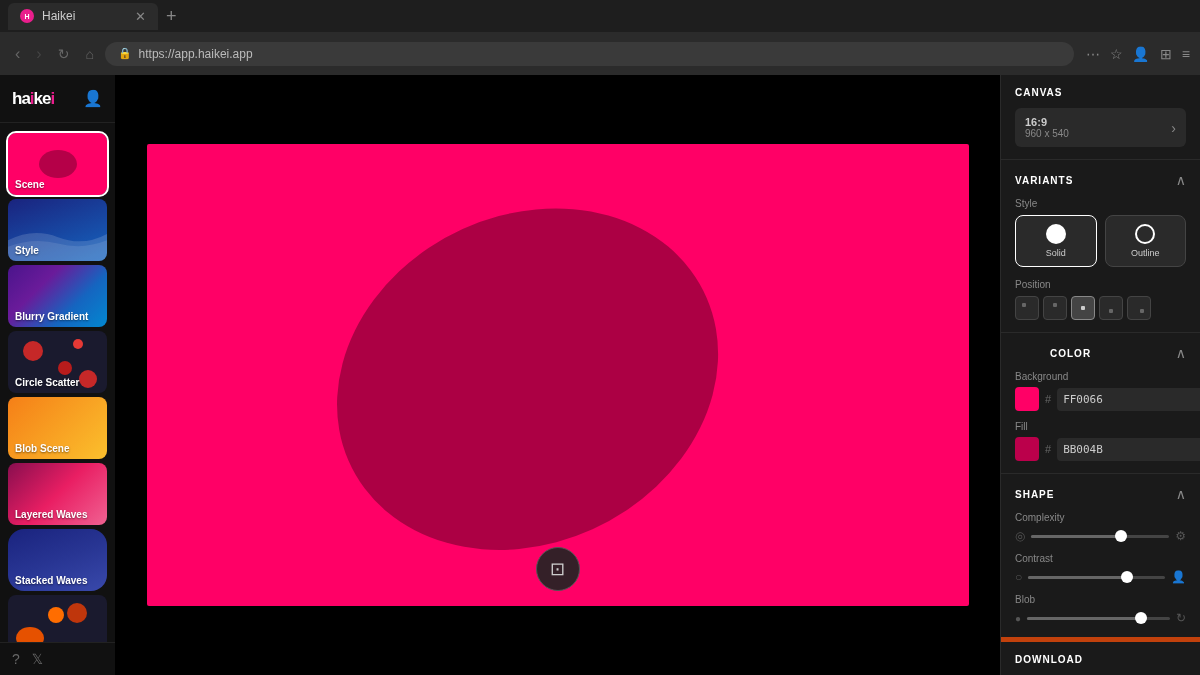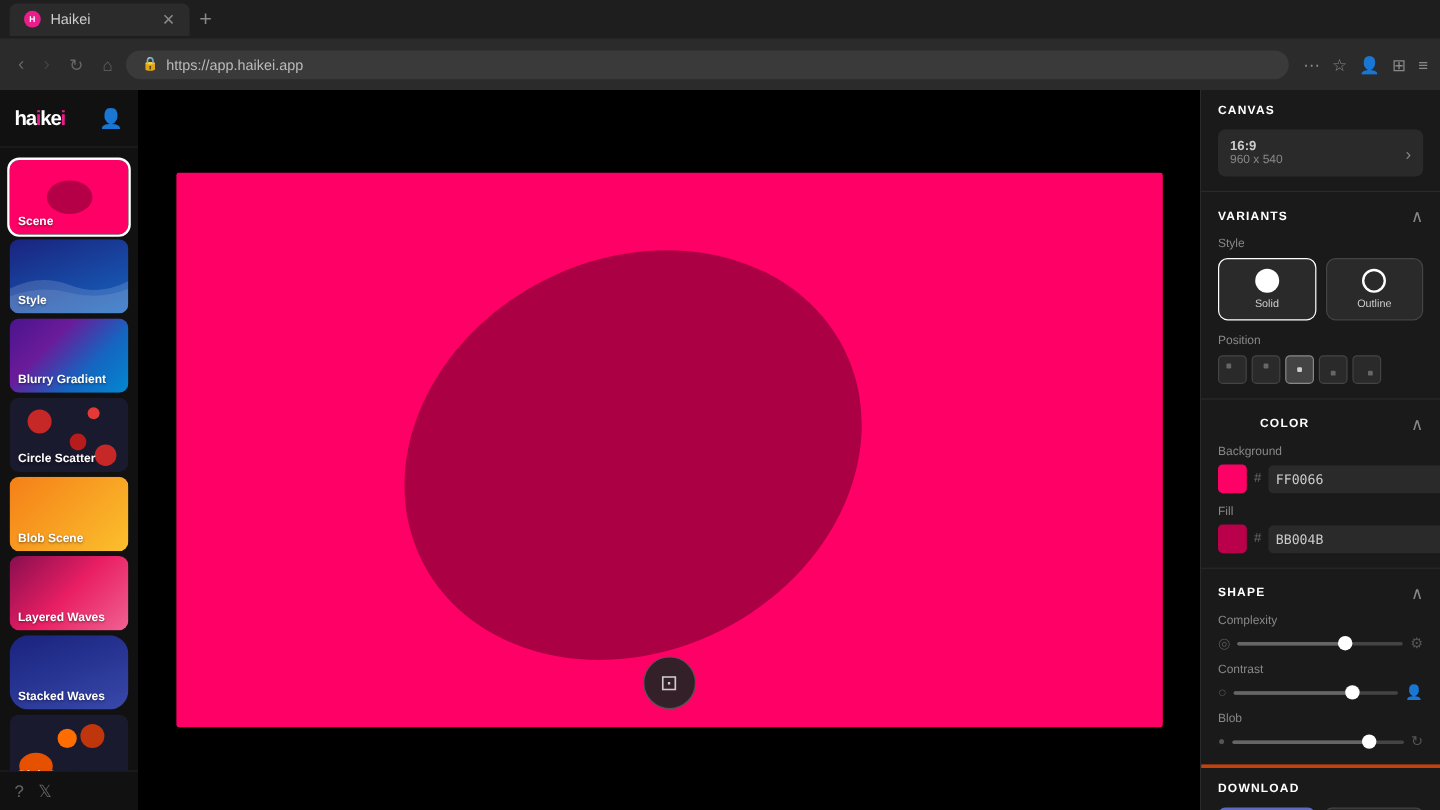--- a/index.html
+++ b/index.html
@@ -207,21 +207,21 @@
       <div>
         <div style="font-size:10px;color:#888;margin-bottom:5px;">Fill</div>
         <div style="display:flex;align-items:center;gap:6px;">
           <div style="width:24px;height:24px;border-radius:4px;background:#bb004b;cursor:pointer;flex-shrink:0;"></div>
           <span style="color:#666;font-size:11px;">#</span>
           <input style="flex: 1 1 0%; background: rgb(42, 42, 42); border: none; border-radius: 4px; padding: 5px 6px; color: rgb(204, 204, 204); font-size: 11px; font-family: monospace; outline: none;" value="BB004B">
         </div>
       </div>
     </div>
 
-    <div style="padding:12px 14px;border-bottom:3px solid #c2410c;">
+    <div style="padding:12px 14px;border-bottom:5px solid #c2410c;">
       <div style="display:flex;align-items:center;justify-content:space-between;margin-bottom:10px;">
         <span style="font-size:10px;font-weight:700;letter-spacing:1px;color:#fff;text-transform:uppercase;">SHAPE</span>
         <span style="color:#888;font-size:14px;cursor:pointer;">∧</span>
       </div>
 
       <div style="margin-bottom:10px;">
         <div style="font-size:10px;color:#888;margin-bottom:6px;">Complexity</div>
         <div style="display:flex;align-items:center;gap:6px;">
           <span style="color:#555;font-size:12px;">◎</span>
           <div style="flex:1;height:3px;background:#444;border-radius:2px;position:relative;cursor:pointer;">

